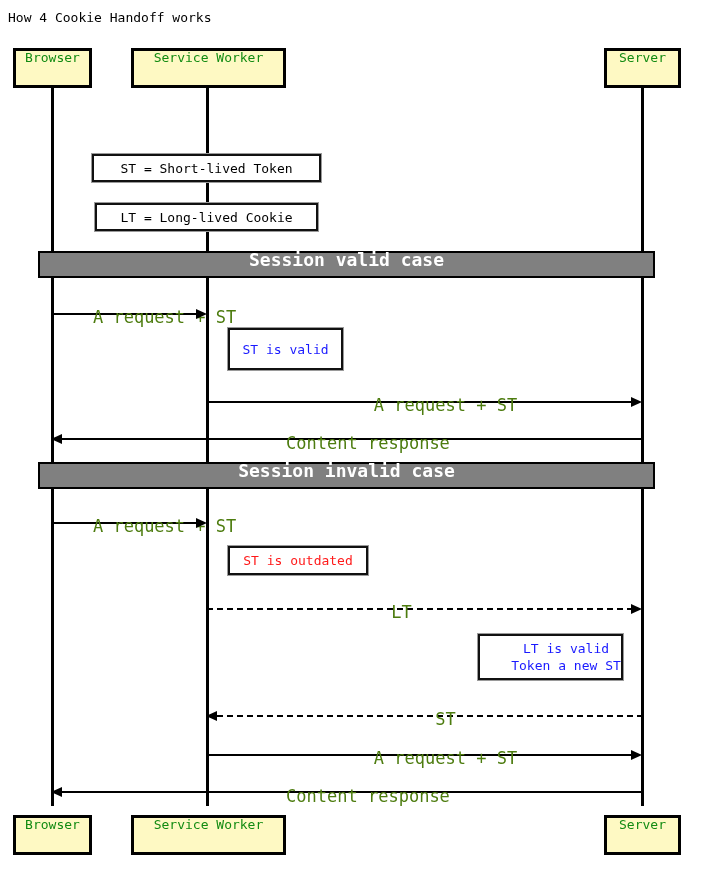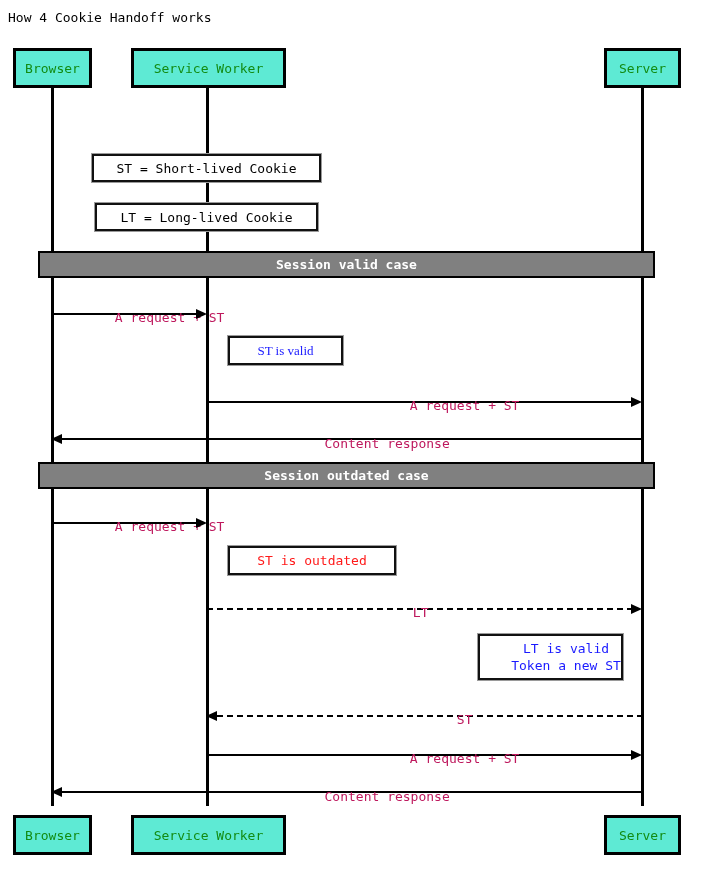--- a/index.html
+++ b/index.html
@@ -41,43 +41,43 @@
     position: absolute;
     width: 3px;
     background: #000000;
   }
 
   
   .participant {
     position: absolute;
     box-sizing: border-box;
     border: 3px solid #000000;
-    background: #5eead4;
+    background: #fef9c3;
     color: #128b12;
     font-size: 13px;
     line-height: 13px;
     display: flex;
-    align-items: center;
+    align-items: flex-start;
     justify-content: center;
     white-space: pre;
     z-index: 5;
   }
 
   
   .divider {
     position: absolute;
     box-sizing: border-box;
     border: 2px solid #000000;
     background: #808080;
     color: #ffffff;
-    font-size: 13px;
+    font-size: 18px;
     line-height: 13px;
     font-weight: bold;
     display: flex;
-    align-items: center;
+    align-items: flex-start;
     justify-content: center;
     white-space: pre;
     z-index: 6;
   }
 
   
   .note {
     position: absolute;
     box-sizing: border-box;
     border: 2px solid #111111;
@@ -119,27 +119,26 @@
     border-bottom: 5px solid transparent;
     border-left: 11px solid #000000;
   }
   .arrow-head.left {
     border-top: 5px solid transparent;
     border-bottom: 5px solid transparent;
     border-right: 11px solid #000000;
   }
   .msg-label {
     position: absolute;
-    font-size: 13px;
+    font-size: 17px;
     line-height: 15px;
-    color: #be185d;
+    color: #4d7c0f;
     white-space: pre;
     text-align: center;
     z-index: 4;
-    margin-left: 24px;
   }
 </style>
 </head>
 <body>
 
 <div id="diagram">
 
   <div class="title">How 4 Cookie Handoff works</div>
 
   <div class="lifeline" style="left:51px;  top:88px;  height:718px;"></div>
@@ -150,63 +149,63 @@
     <span>Browser</span>
   </div>
   <div class="participant" style="left:131px; top:48px; width:155px; height:40px;">
     <span>Service Worker</span>
   </div>
   <div class="participant" style="left:604px; top:48px; width:77px; height:40px;">
     <span>Server</span>
   </div>
 
   <div class="note black" style="left:92px; top:154px; width:229px; height:28px;">
-    <span>ST = Short-lived Cookie</span>
+    <span>ST = Short-lived Token</span>
   </div>
   <div class="note black" style="left:95px; top:203px; width:223px; height:28px;">
     <span>LT = Long-lived Cookie</span>
   </div>
 
   <div class="divider" style="left:38px; top:251px; width:617px; height:27px;">
     <span>Session valid case</span>
   </div>
 
   <div class="msg-label" style="left:52px; top:295px; width:156px;">
     <span>A request + ST</span>
   </div>
   <div class="msg-line" style="left:52px; top:313px; width:146px;"></div>
   <div class="arrow-head right" style="left:196px; top:309px;"></div>
 
-  <div class="note blue" style="left:228px; top:336px; width:115px; height:29px;font-family:Liberation Serif, serif;">
+  <div class="note blue" style="left:228px; top:328px; width:115px; height:42px;">
     <span>ST is valid</span>
   </div>
 
   <div class="msg-label" style="left:207px; top:383px; width:436px;">
     <span>A request + ST</span>
   </div>
   <div class="msg-line" style="left:207px; top:401px; width:426px;"></div>
   <div class="arrow-head right" style="left:631px; top:397px;"></div>
 
   <div class="msg-label" style="left:52px; top:421px; width:591px;">
     <span>Content response</span>
   </div>
   <div class="msg-line" style="left:62px; top:438px; width:581px;"></div>
   <div class="arrow-head left" style="left:51px; top:434px;"></div>
 
   <div class="divider" style="left:38px; top:462px; width:617px; height:27px;">
-    <span>Session outdated case</span>
+    <span>Session invalid case</span>
   </div>
 
   <div class="msg-label" style="left:52px; top:504px; width:156px;">
     <span>A request + ST</span>
   </div>
   <div class="msg-line" style="left:52px; top:522px; width:146px;"></div>
   <div class="arrow-head right" style="left:196px; top:518px;"></div>
 
-  <div class="note red" style="left:228px; top:546px; width:168px; height:29px;">
+  <div class="note red" style="left:228px; top:546px; width:140px; height:29px;">
     <span>ST is outdated</span>
   </div>
 
   <div class="msg-label" style="left:207px; top:590px; width:348px;">
     <span>LT</span>
   </div>
   <div class="msg-line dashed" style="left:207px; top:608px; width:426px;"></div>
   <div class="arrow-head right" style="left:631px; top:604px;"></div>
 
   <div class="note blue" style="left:478px; top:634px; width:145px; height:46px;padding-left:36px;">

